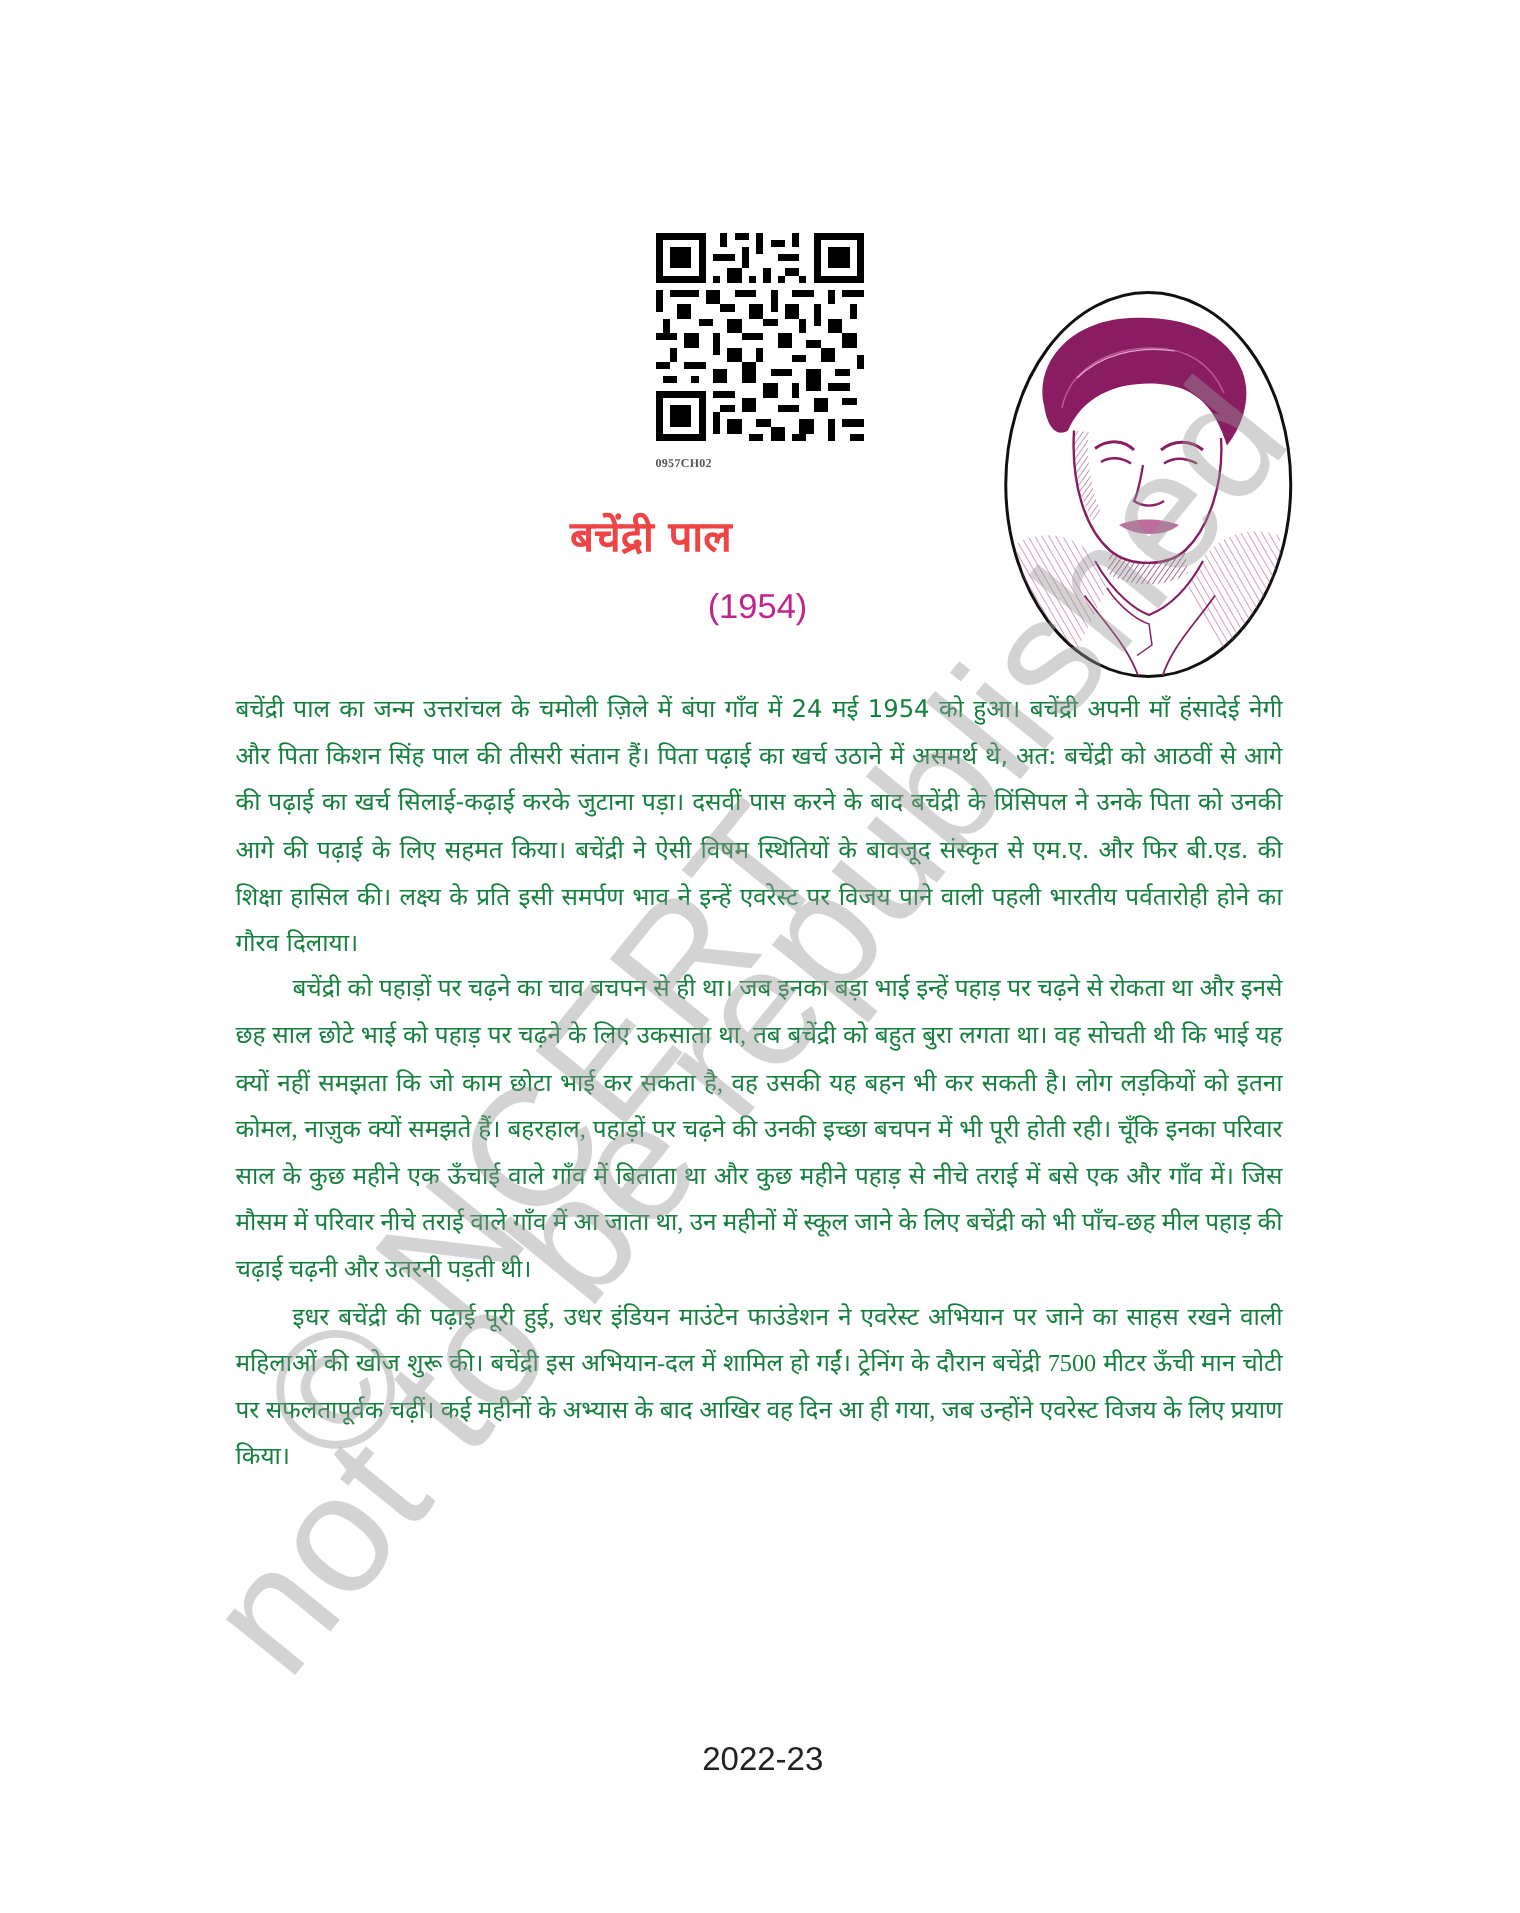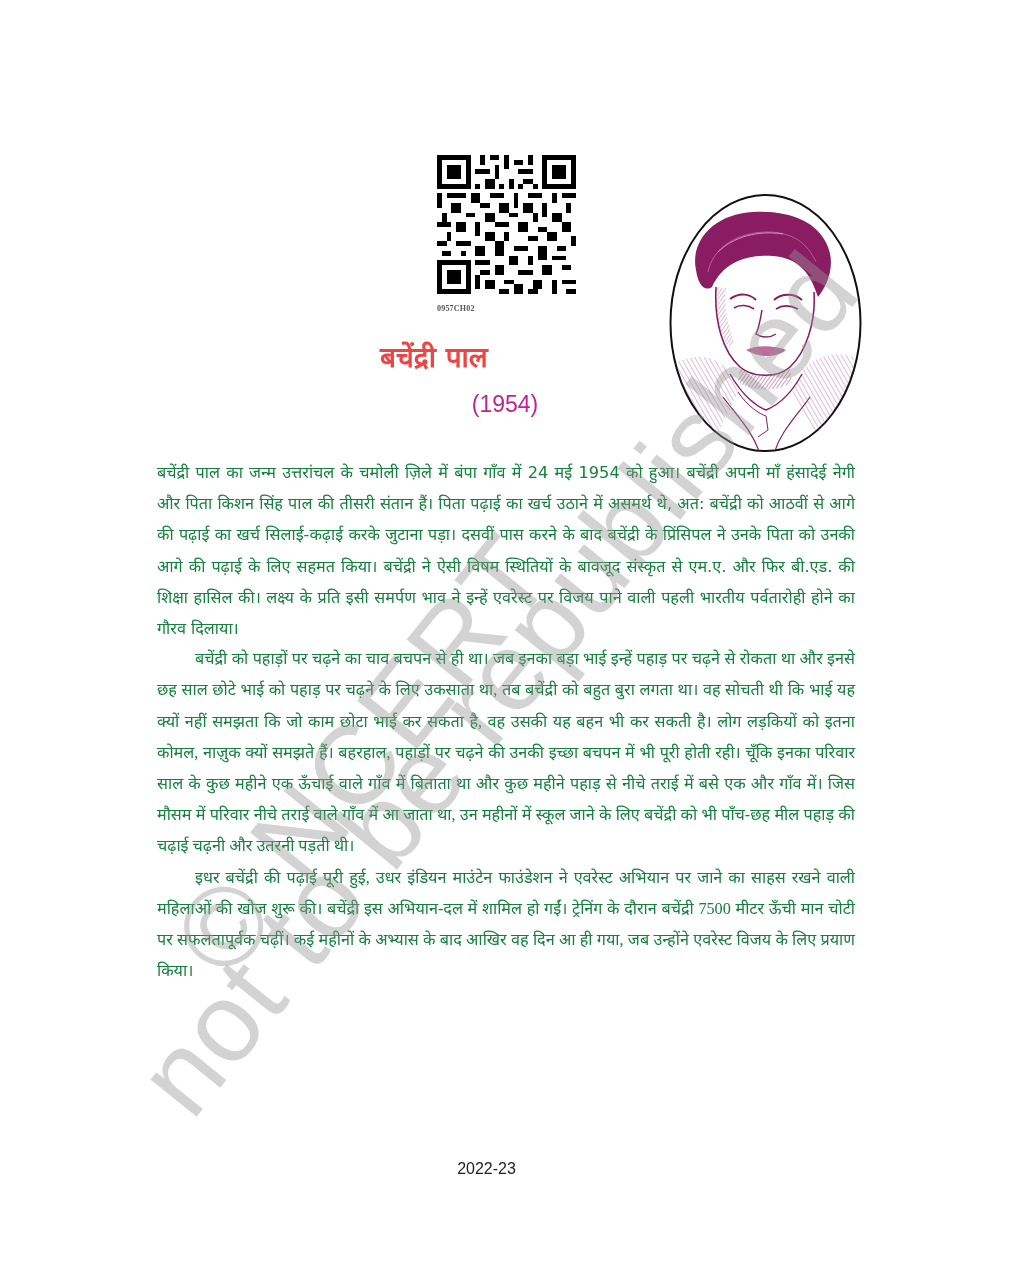--- a/index.html
+++ b/index.html
@@ -98,22 +98,23 @@
     }
 
     
     .footer {
       position: absolute;
       left: 0;
       top: 1160px;
       width: 973px;
       text-align: center;
       font-family: "Liberation Sans", sans-serif;
-      font-size: 16px;
+      font-size: 22px;
       color: #222;
+      padding-left: 22px;
     }
 
     
     .watermark {
       position: absolute;
       left: 0; top: 0;
       width: 1013px;
       height: 1275px;
       pointer-events: none;
       overflow: hidden;

